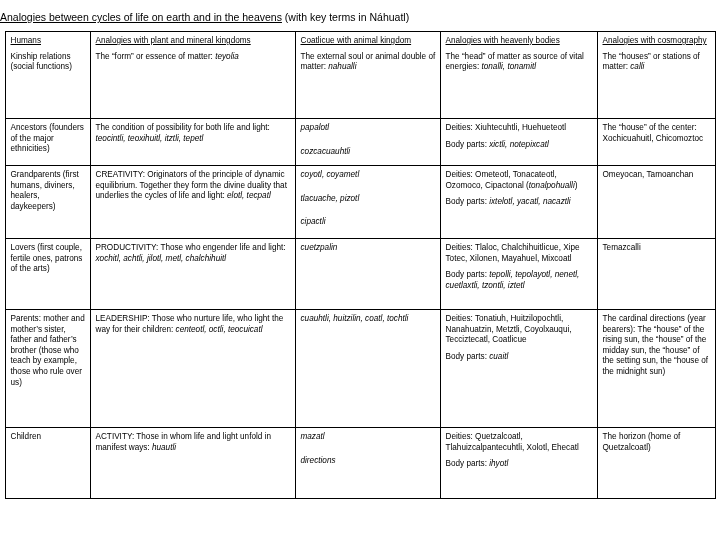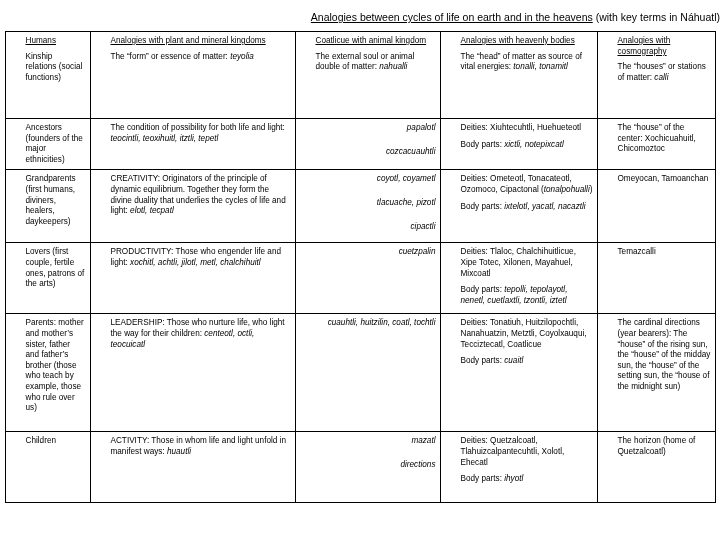--- a/index.html
+++ b/index.html
@@ -15,41 +15,41 @@
     overflow: hidden;
   }
   .page {
     position: relative;
     width: 720px;
     height: 540px;
     box-sizing: border-box;
     padding: 0;
   }
   .doc-title {
-    text-align: right;
+    text-align: left;
     font-size: 10.5px;
     line-height: 12px;
     padding-top: 11px;
     padding-bottom: 8px;
     white-space: nowrap;
   }
   .doc-title .u {
     text-decoration: underline;
   }
   table.matrix {
     border-collapse: collapse;
     table-layout: fixed;
     width: 710px;
     margin: 0 auto;
     border: 1.6px solid #000;
   }
   table.matrix td {
     border: 1px solid #000;
     vertical-align: top;
-    padding: 4px 4px 4px 20px;
+    padding: 4px 4px 4px 5px;
     font-size: 8.2px;
     line-height: 10.6px;
   }
   col.c0 { width: 85px; }
   col.c1 { width: 205px; }
   col.c2 { width: 145px; }
   col.c3 { width: 157px; }
   col.c4 { width: 118px; }
 
   tr.hdr td { height: 78px; }
@@ -62,21 +62,21 @@
   .hd-title {
     text-decoration: underline;
     display: block;
     margin-bottom: 5px;
   }
   .hd-sub { display: block; }
   .para { margin: 0 0 0 0; }
   .para + .para { margin-top: 6px; }
   .line { display: block; }
   .line + .line { margin-top: 13px; }
-  i, .it { font-style: italic; text-align: right; }
+  i, .it { font-style: italic; }
 </style>
 </head>
 <body>
 
 <div class="page">
 
   <div class="doc-title"><span class="u">Analogies between cycles of life on earth and in the heavens</span><span> (with key terms in Náhuatl)</span></div>
 
   <table class="matrix">
     <colgroup>

